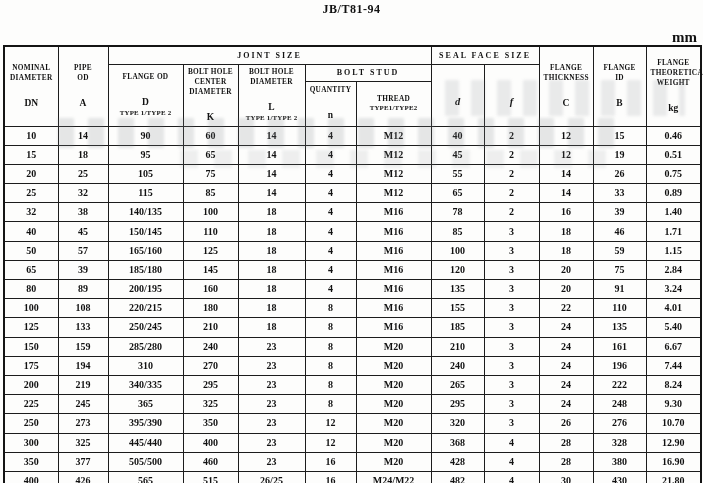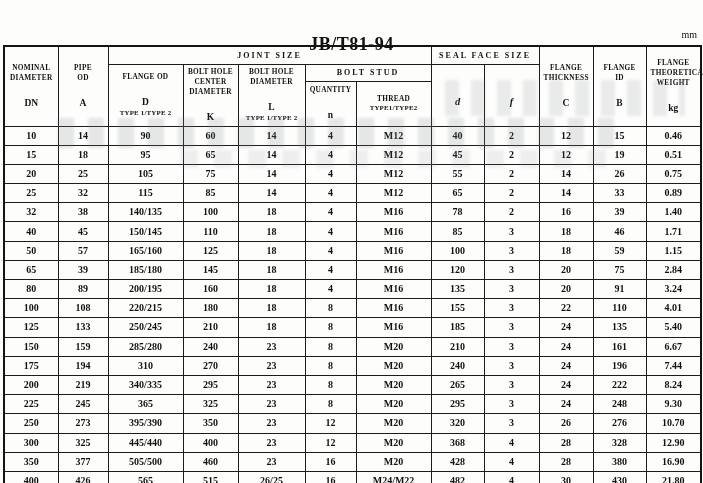--- a/index.html
+++ b/index.html
@@ -7,25 +7,25 @@
     width: 703px; height: 483px;
     overflow: hidden;
     position: relative;
     background: #fdfdfc;
     font-family: "Liberation Serif", serif;
     color: #111;
   }
   .title {
     position: absolute; top: 2px; left: 0; width: 100%;
     text-align: center;
-    font-weight: bold; font-size: 18px; letter-spacing: .5px; margin-top: 32px;
+    font-weight: bold; font-size: 12px; letter-spacing: .5px;
   }
   .unit {
     position: absolute; top: 29px; right: 6px;
-    font-weight: normal; font-size: 10px;
+    font-weight: bold; font-size: 15px;
   }
   table.spec {
     position: absolute; left: 3px; top: 45px;
     width: 697px;
     border-collapse: collapse;
     table-layout: fixed;
     border: 2px solid #141414;
     background: transparent;
   }
   th, td {

